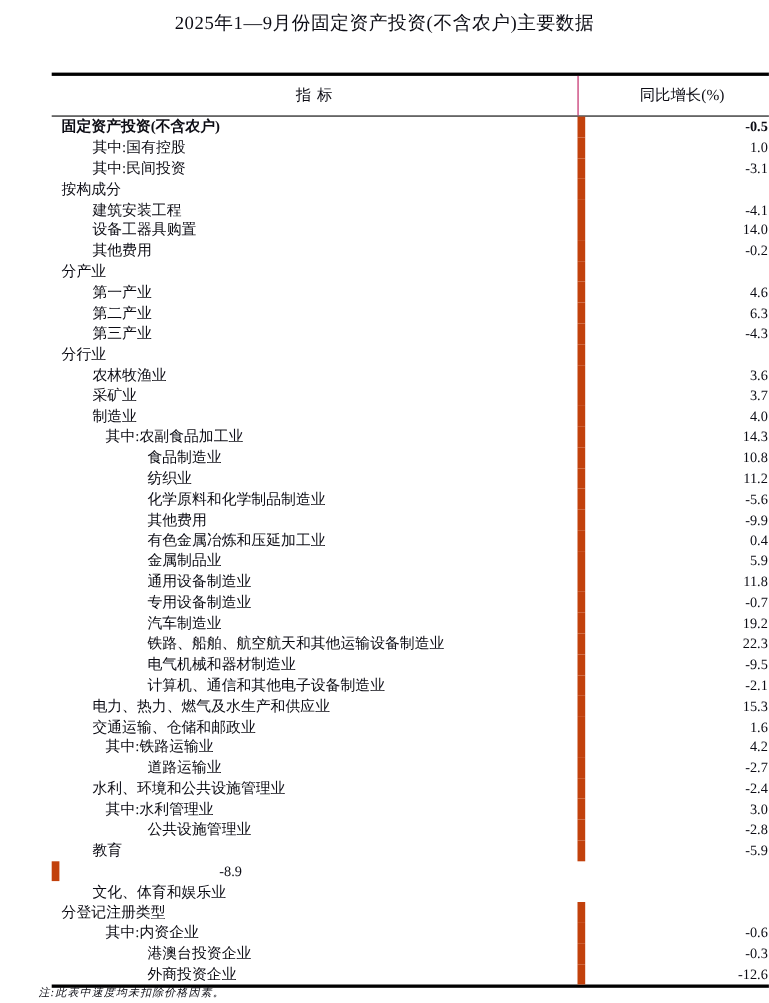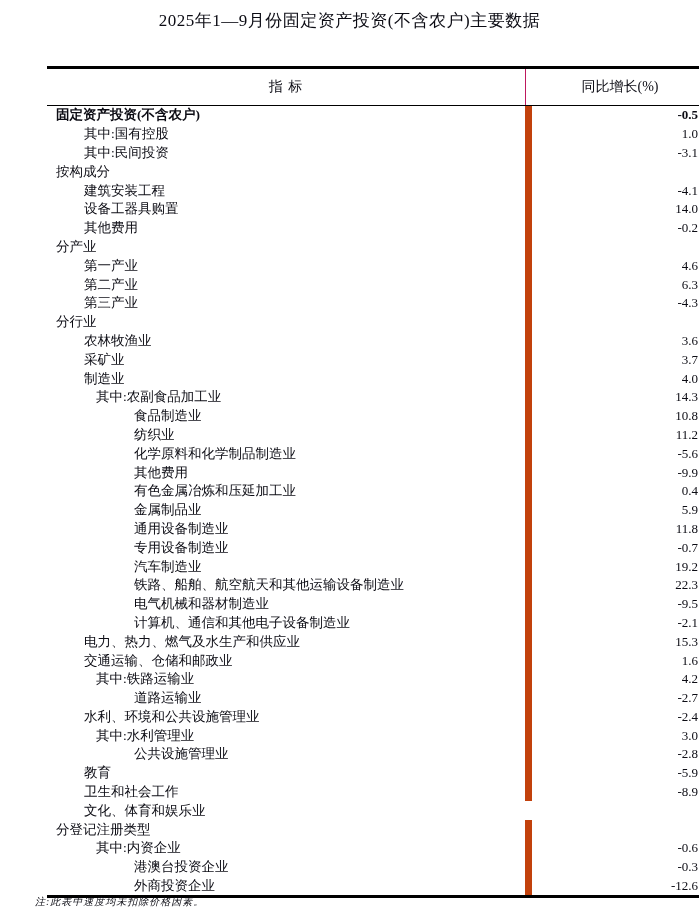--- a/index.html
+++ b/index.html
@@ -248,21 +248,20 @@
       </div>
       <div class="trow indent-3">
         <div class="tlabel">公共设施管理业</div>
         <div class="tvalue">-2.8</div>
       </div>
       <div class="trow indent-1">
         <div class="tlabel">教育</div>
         <div class="tvalue">-5.9</div>
       </div>
       <div class="trow indent-1">
-        <div class="tlabel">卫生和社会工作</div>
         <div class="tvalue">-8.9</div>
       </div>
       <div class="trow indent-1">
         <div class="tlabel">文化、体育和娱乐业</div>
       </div>
       <div class="trow indent-0">
         <div class="tlabel">分登记注册类型</div>
         <div class="tvalue"></div>
       </div>
       <div class="trow indent-2">

